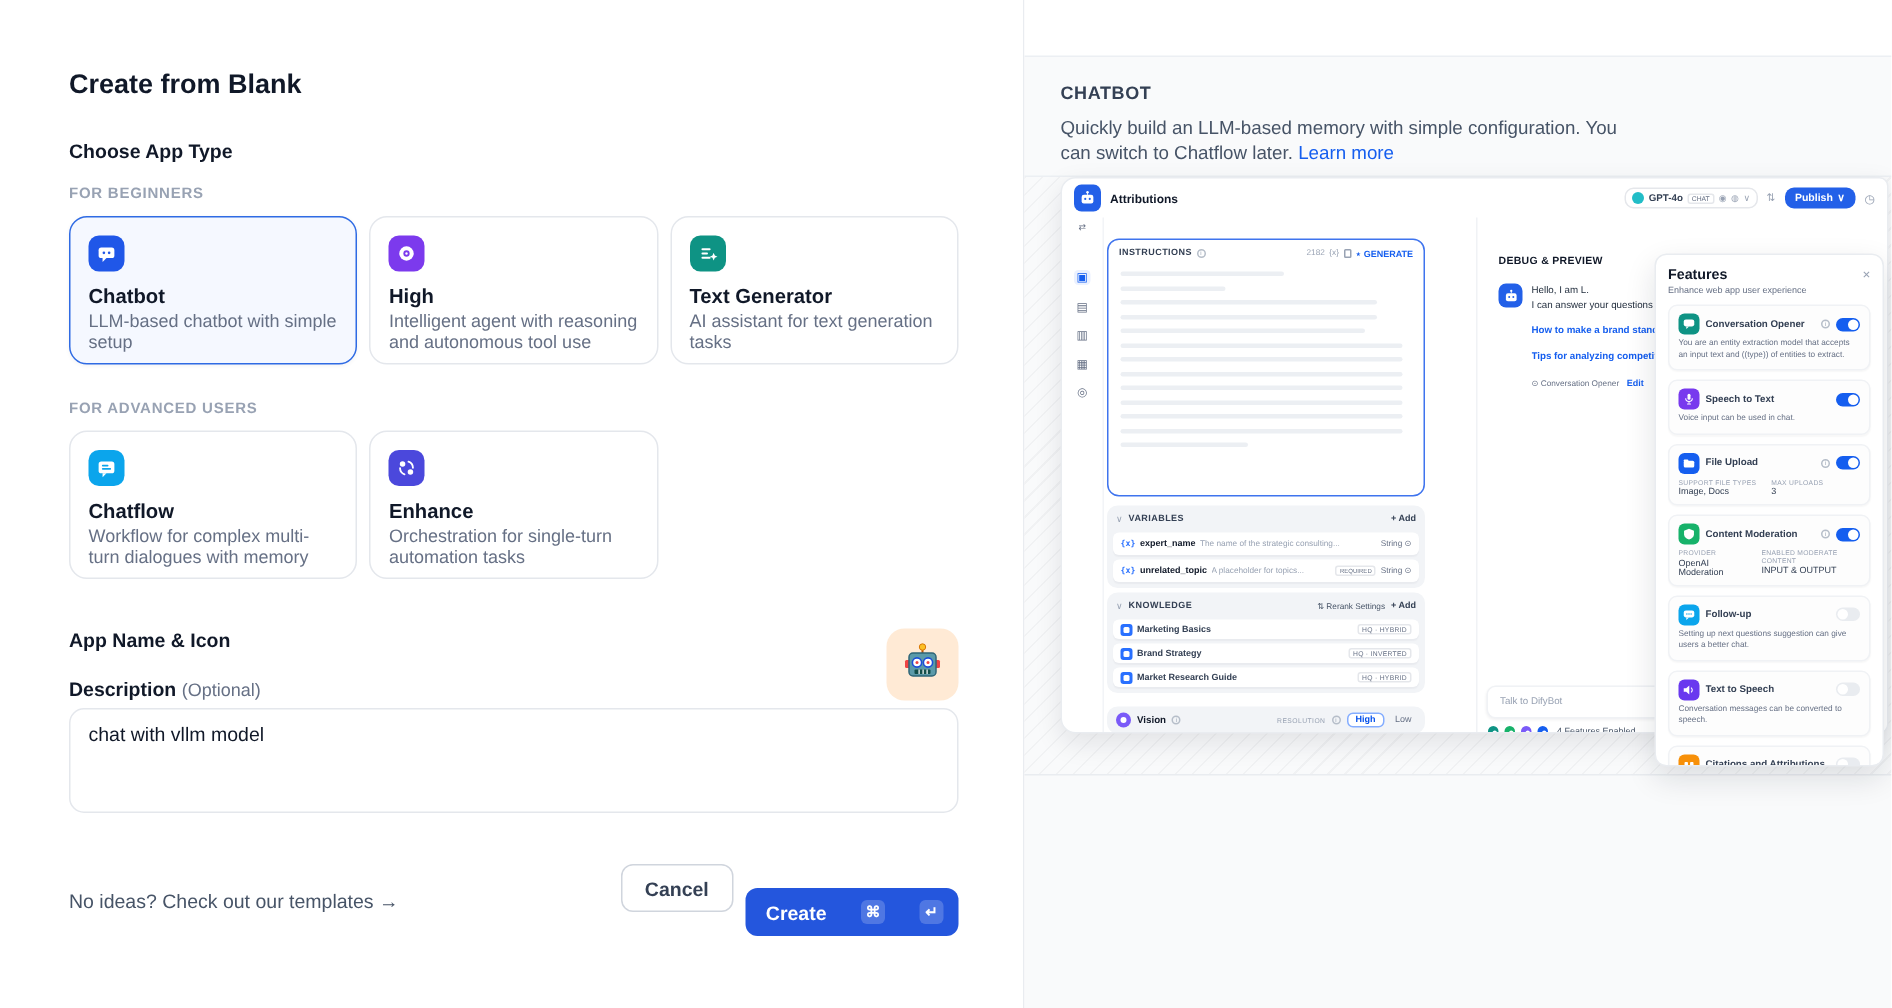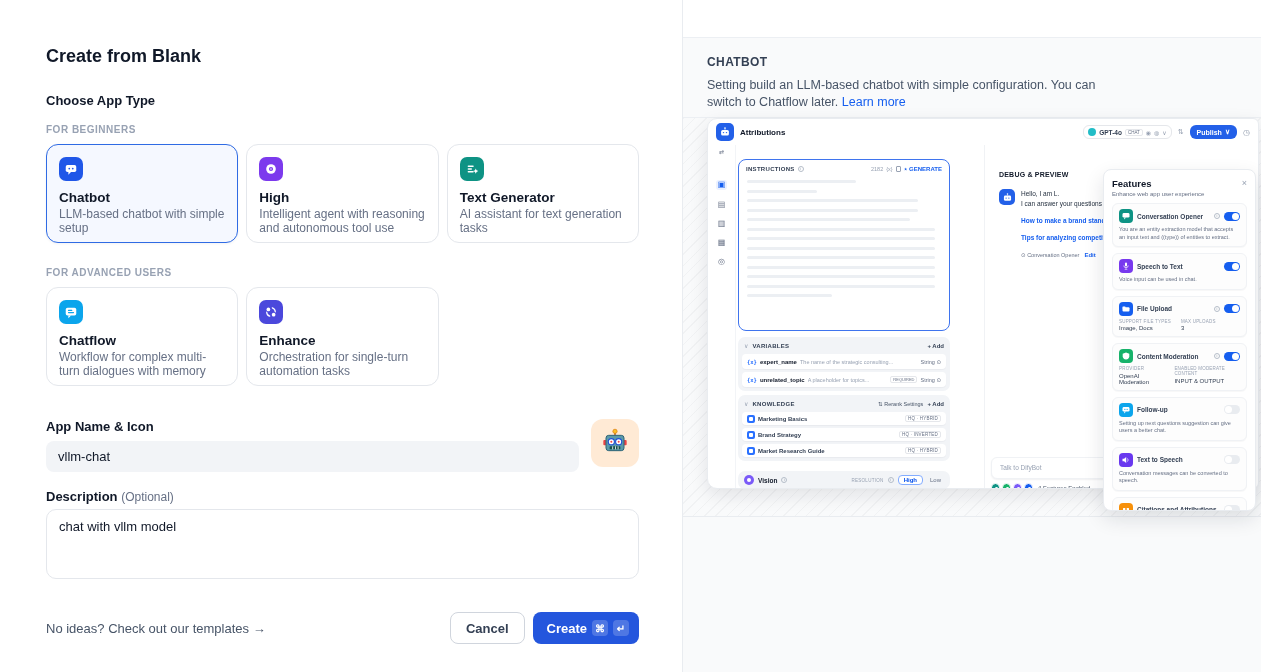--- a/index.html
+++ b/index.html
@@ -26,21 +26,21 @@
   .field-label { font-size:13px; font-weight:bold; color:#101828; line-height:16px; }
   .field-label .opt { font-weight:normal; color:#667085; font-size:12px; }
   .name-input { margin-top:6px; width:533px; height:31px; background:#f2f4f7; border:none; border-radius:8px; padding:0 12px; font-size:13px; color:#101828; font-family:"Liberation Sans",sans-serif; outline:none; display:block; }
   .emoji-btn { position:absolute; right:0; top:0; width:48px; height:48px; border-radius:12px; background:#ffead5; display:flex; align-items:center; justify-content:center; cursor:pointer; border:none; }
   .desc-section { margin-top:17px; width:593px; }
   .desc-area { margin-top:4px; width:593px; height:70px; border:1px solid #e4e7ec; border-radius:10px; background:#fff; padding:9px 12px; font-size:13px; color:#101828; font-family:"Liberation Sans",sans-serif; resize:none; outline:none; }
   .modal-footer { margin-top:29px; width:593px; display:flex; align-items:center; justify-content:space-between; }
   .templates-link { font-size:13px; color:#475467; cursor:pointer; }
   .footer-btns { display:flex; gap:8px; }
   .btn-cancel { height:32px; padding:0 15px; background:#fff; border:1px solid #d0d5dd; border-radius:8px; font-size:13px; font-weight:bold; color:#344054; cursor:pointer; font-family:"Liberation Sans",sans-serif; }
-  .btn-create { height:32px; padding:0 10px 0 14px; background:#2456dd; border:none; border-radius:8px; font-size:13px; font-weight:bold; color:#fff; cursor:pointer; display:flex; align-items:center; gap:5px; font-family:"Liberation Sans",sans-serif; }
+  .btn-create { height:32px; padding:0 10px 0 14px; background:#2456dd; border:none; border-radius:8px; font-size:13px; font-weight:bold; color:#fff; cursor:pointer; display:flex; align-items:center; gap:23px; font-family:"Liberation Sans",sans-serif;margin-top:16px; }
   .kbd { width:16px; height:16px; background:rgba(255,255,255,.2); border-radius:4px; font-size:10px; display:flex; align-items:center; justify-content:center; }
 
   
   .right-pane { position:absolute; left:683px; top:0; width:578px; height:672px; background:#f9fafb; }
   .right-top { height:38px; background:#fff; border-bottom:1px solid #eceff3; }
   .right-intro { padding:17px 24px 0 24px; }
   .preview-heading { font-size:12px; font-weight:bold; letter-spacing:.4px; color:#344054; }
   .preview-desc { margin-top:8px; font-size:12.5px; line-height:17px; color:#475467; width:392px; }
   .link { color:#155eef; cursor:pointer; }
   .hatch { position:absolute; left:0; top:117px; width:578px; height:400px; border-top:1px solid #eceff3; border-bottom:1px solid #e9ecf0;
@@ -204,21 +204,20 @@
               <path d="M6.5 12.8a5 5 0 0 1-3.4-4.6" stroke="#fff" stroke-width="1.4" fill="none" stroke-linecap="round"></path>
             </svg>
         </div>
         <div class="type-title">Enhance</div>
         <div class="type-desc">Orchestration for single-turn automation tasks</div>
       </div>
     </div>
 
     <div class="name-section">
       <div class="field-label">App Name &amp; Icon</div>
-      <input class="name-input" type="text" value="vllm-chat" style="">
       <button class="emoji-btn">
         <span>
           <svg width="32" height="32" viewBox="0 0 48 48">
             <rect x="23" y="9" width="2" height="6" fill="#b45309"></rect>
             <circle cx="24" cy="8" r="3.2" fill="#fbbf24" stroke="#d97706" stroke-width="1"></circle>
             <rect x="6.5" y="21" width="5" height="8" rx="1.5" fill="#ef4444"></rect>
             <rect x="36.5" y="21" width="5" height="8" rx="1.5" fill="#ef4444"></rect>
             <rect x="10.5" y="14" width="27" height="23" rx="4" fill="#5b9aa9" stroke="#2f6577" stroke-width="1.5"></rect>
             <circle cx="18.5" cy="23.5" r="4.6" fill="#fff" stroke="#1d4ed8" stroke-width="1.6"></circle>
             <circle cx="29.5" cy="23.5" r="4.6" fill="#fff" stroke="#1d4ed8" stroke-width="1.6"></circle>
@@ -255,21 +254,21 @@
         </button>
       </div>
     </div>
   </div>
 
   <div class="right-pane">
     <div class="right-top"></div>
     <div class="right-intro">
       <div class="preview-heading">CHATBOT</div>
       <div class="preview-desc">
-        <span>Setting build an LLM-based chatbot with simple configuration. You can switch to Chatflow later.</span>
+        <span>Quickly build an LLM-based memory with simple configuration. You can switch to Chatflow later.</span>
         <span class="link">Learn more</span>
       </div>
     </div>
 
     <div class="hatch">
 
       <div class="shot">
         <div class="shot-header">
           <div class="shot-appicon">
             <svg width="12" height="12" viewBox="0 0 20 20">

